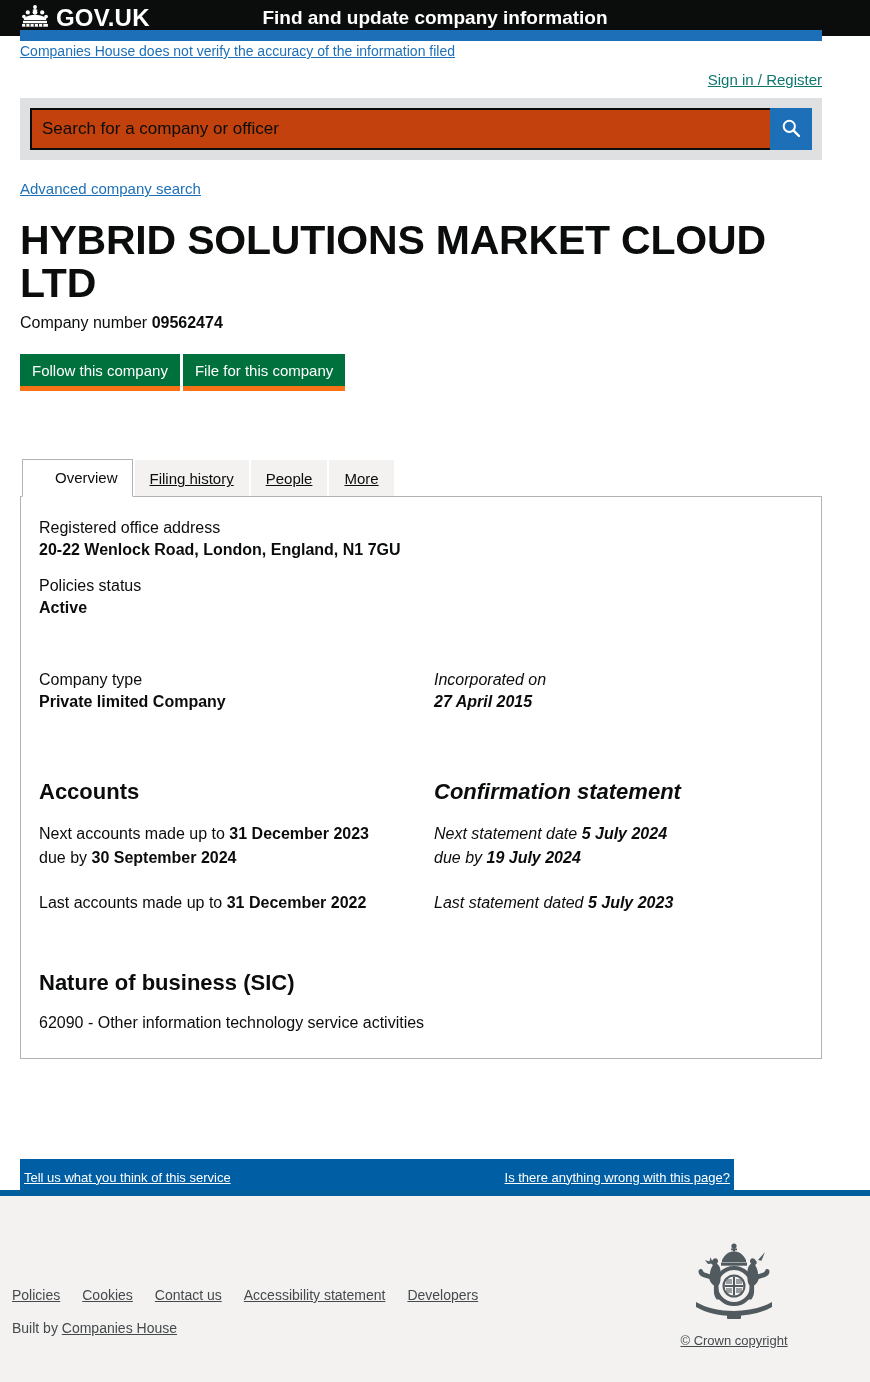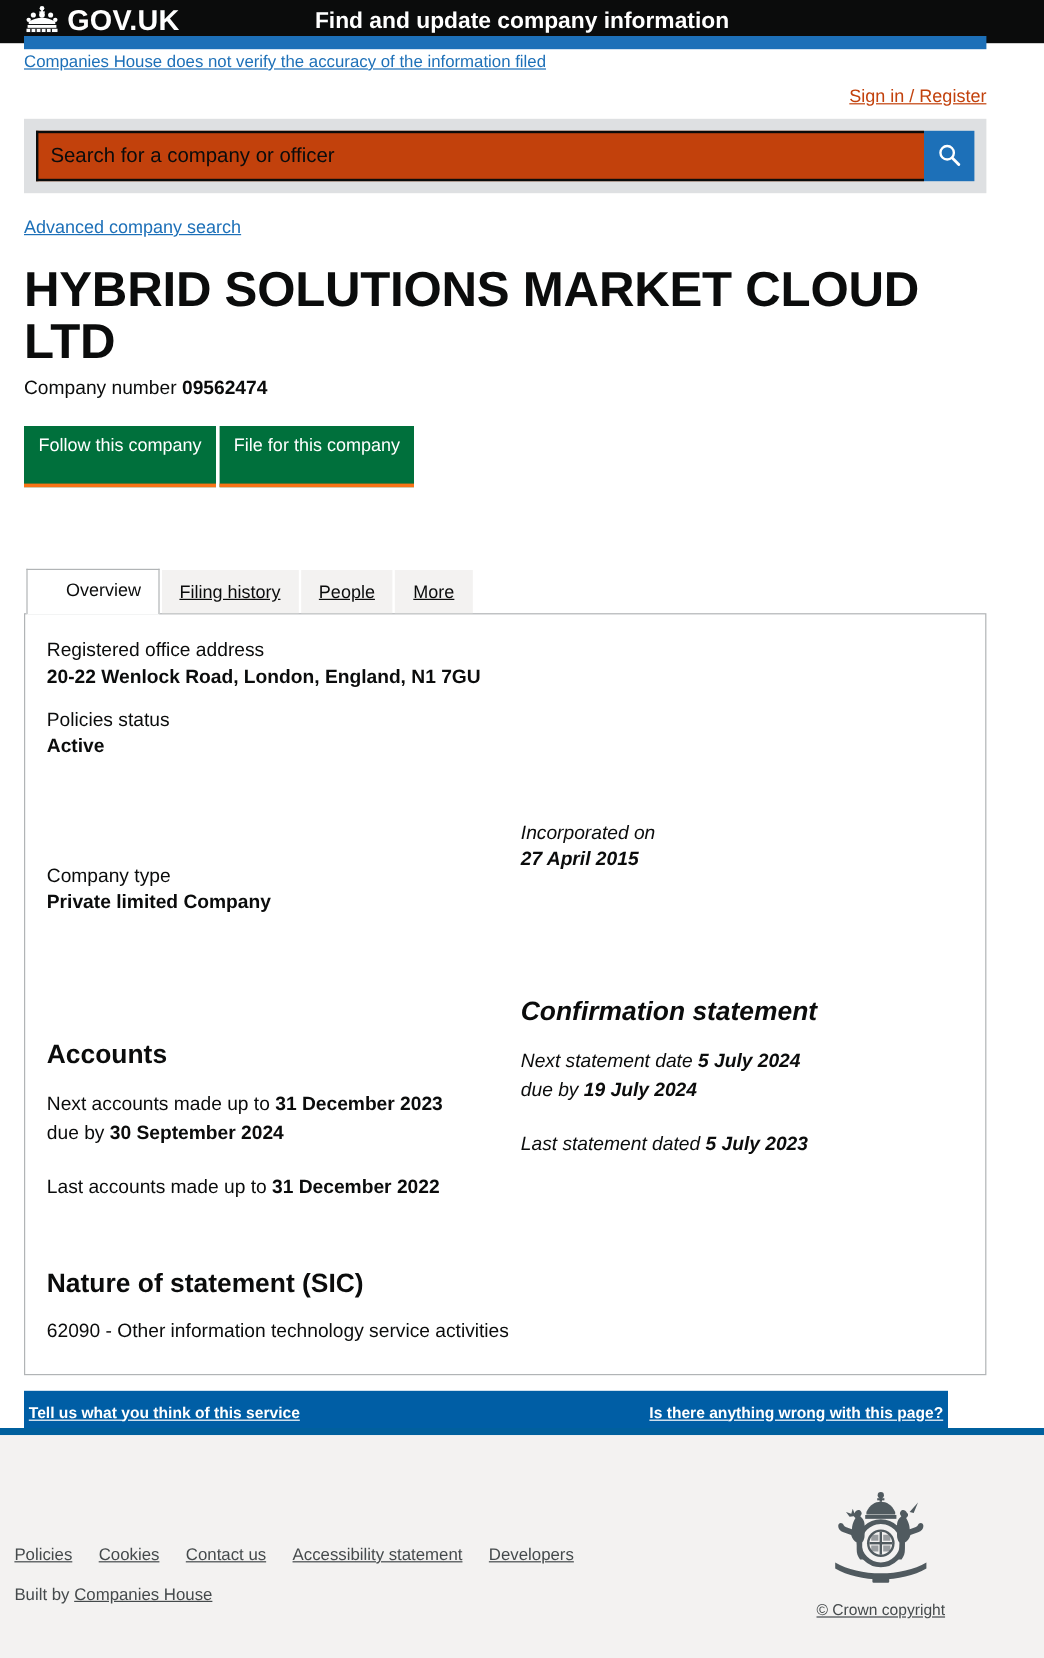--- a/index.html
+++ b/index.html
@@ -74,21 +74,21 @@
     color: #1d70b8;
     text-decoration: underline;
   }
 
   .signin-row {
     text-align: right;
     margin-top: 11px;
   }
   .signin-link {
     font-size: 15px;
-    color: #c2410c;
+    color: #0f766e;
     text-decoration: underline;
   }
 
   
   .search-shell {
     margin-top: 9px;
     background: #dee0e2;
     padding: 10px;
     box-sizing: border-box;
     width: 802px;
@@ -144,25 +144,25 @@
   .company-number b { font-weight: 700; }
 
   .button-row {
     margin-top: 22px;
     display: flex;
     gap: 3px;
   }
   .govuk-button {
     background: #00703c;
     border: none;
-    border-bottom: 3px solid #f97316;
+    border-bottom: 5px solid #f97316;
     color: #ffffff;
     font-family: "Liberation Sans", sans-serif;
     font-size: 15px;
-    padding: 8px 12px 22px 12px;
+    padding: 8px 12px 6px 12px;
     cursor: pointer;
     line-height: 1.2;
   }
 
   
   .tabs {
     margin-top: 68px;
     display: flex;
     align-items: flex-end;
     position: relative;
@@ -209,21 +209,21 @@
   .field-value {
     font-size: 16px;
     font-weight: 700;
     margin: 4px 0 0 0;
   }
   .block { margin-bottom: 18px; }
 
   .two-col {
     display: flex;
   }
-  .col-left { width: 395px; margin-top: 36px; }
+  .col-left { width: 395px; }
   .col-right { flex: 1; font-style: italic; }
 
   .section-head {
     font-size: 22px;
     font-weight: 700;
     margin: 0 0 18px 0;
   }
   .section-line {
     font-size: 16px;
     margin: 0 0 2px 0;
@@ -237,29 +237,28 @@
     font-weight: 700;
     margin: 0 0 18px 0;
   }
   .sic-line { font-size: 16px; margin: 0; }
 
   
   .feedback {
     position: absolute;
     left: 20px;
     top: 1159px;
-    width: 770px;
+    width: 714px;
     height: 36px;
     background: #005ea5;
     display: flex;
     align-items: center;
     justify-content: space-between;
     box-sizing: border-box;
     padding: 12px 4px;
-    font-weight: bold;
   }
   .feedback a {
     color: #ffffff;
     font-size: 13px;
     text-decoration: underline;
   }
   .feedback-rule {
     position: absolute;
     left: 0;
     top: 1190px;
@@ -457,21 +456,21 @@
         <p class="section-line">
           <span>Last statement dated</span>
           <b>5 July 2023</b>
         </p>
       </div>
     </div>
 
     <div style="height:54px"></div>
 
     <div>
-      <h2 class="sic-head">Nature of statement (SIC)</h2>
+      <h2 class="sic-head">Nature of business (SIC)</h2>
       <p class="sic-line">62090 - Other information technology service activities</p>
     </div>
 
   </div>
 </div>
 
 <div class="feedback">
   <a href="#">Tell us what you think of this service</a>
   <a href="#">Is there anything wrong with this page?</a>
 </div>

